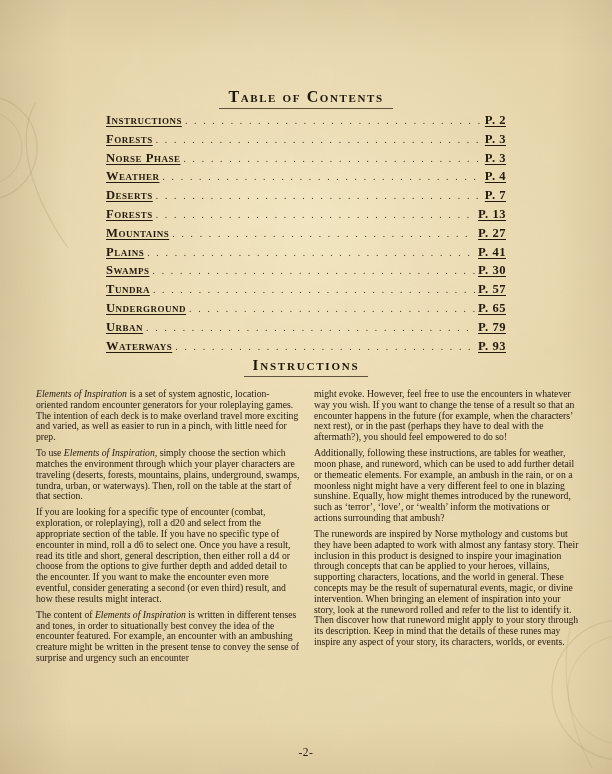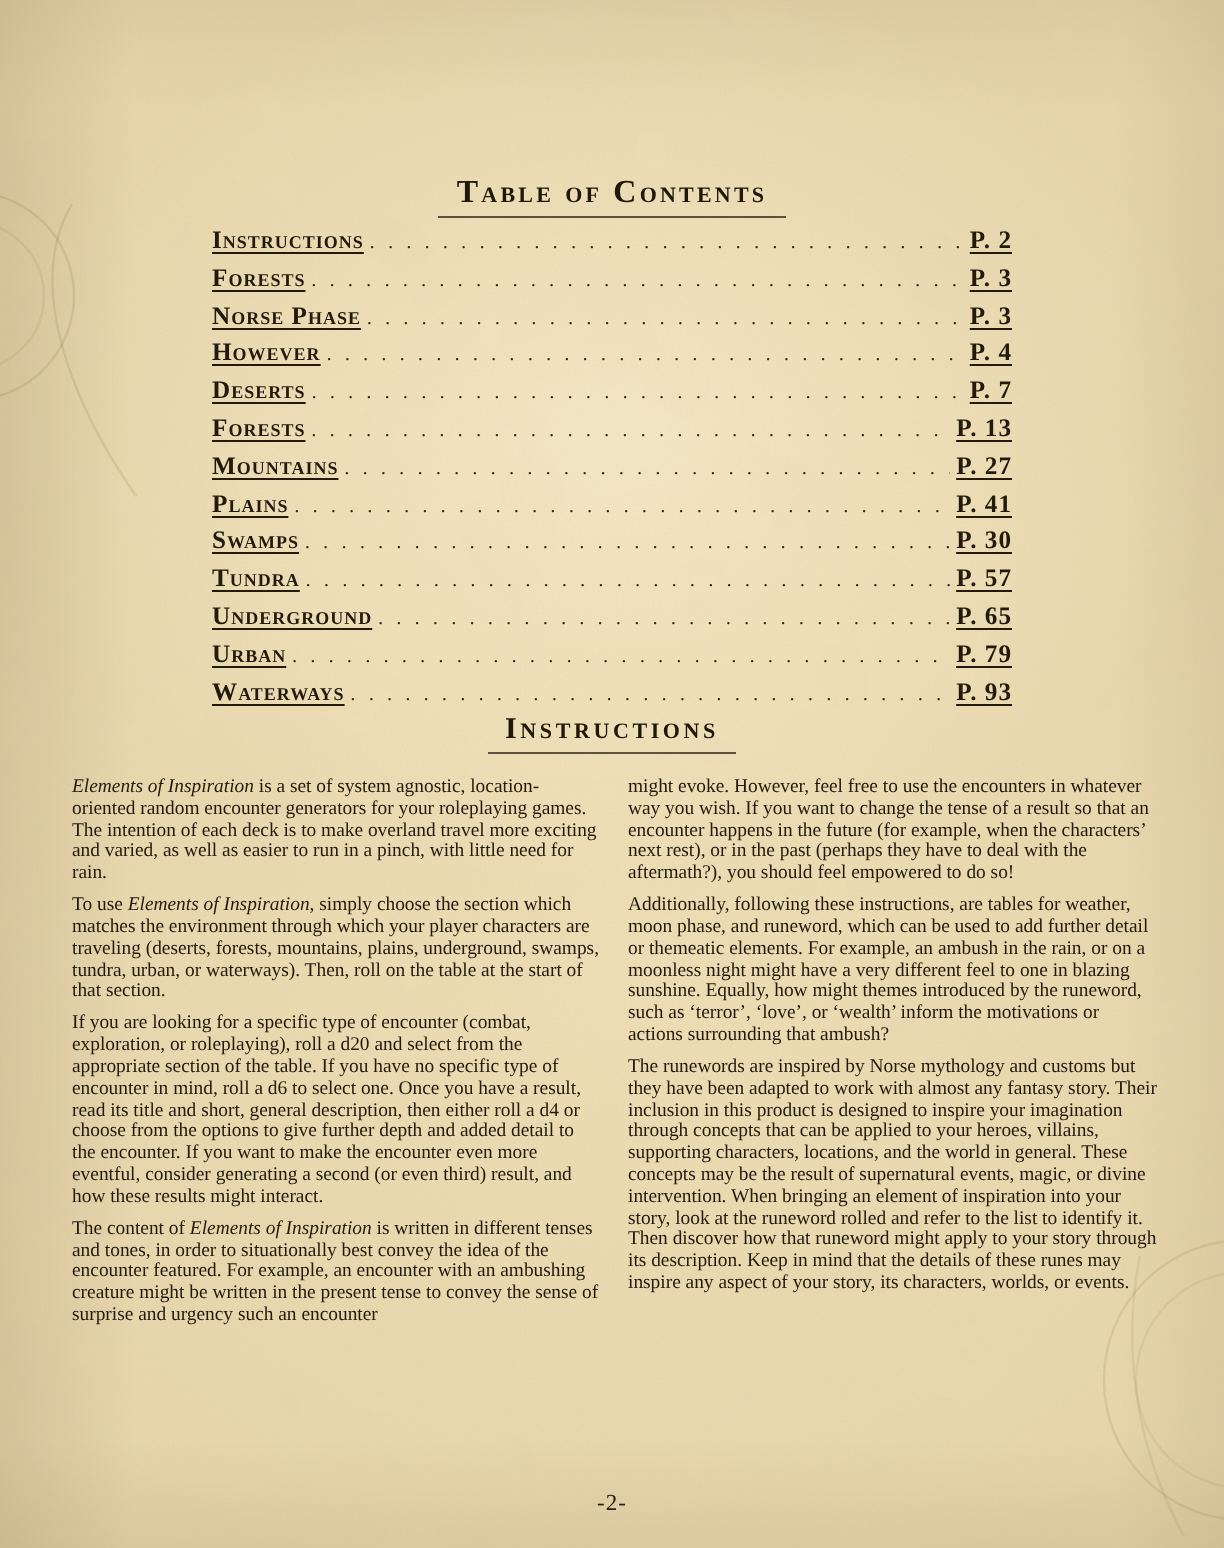--- a/index.html
+++ b/index.html
@@ -96,21 +96,21 @@
         <span class="toc-label">Forests</span>
         <span class="toc-leader">. . . . . . . . . . . . . . . . . . . . . . . . . . . . . . . . . . . . . . . . . . . . . . . . . . . . . . . . . . . . . . . . . . . . . . . . . . . . . . . . . . . . . . . . . . . . . . . . . . . . . . . . . . . . . . . . . . . . . . . . . . . . . . . . . . </span>
         <span class="toc-page">P. 3</span>
       </div>
       <div class="toc-row">
         <span class="toc-label">Norse Phase</span>
         <span class="toc-leader">. . . . . . . . . . . . . . . . . . . . . . . . . . . . . . . . . . . . . . . . . . . . . . . . . . . . . . . . . . . . . . . . . . . . . . . . . . . . . . . . . . . . . . . . . . . . . . . . . . . . . . . . . . . . . . . . . . . . . . . . . . . . . . . . . . </span>
         <span class="toc-page">P. 3</span>
       </div>
       <div class="toc-row">
-        <span class="toc-label">However</span>
+        <span class="toc-label">Weather</span>
         <span class="toc-leader">. . . . . . . . . . . . . . . . . . . . . . . . . . . . . . . . . . . . . . . . . . . . . . . . . . . . . . . . . . . . . . . . . . . . . . . . . . . . . . . . . . . . . . . . . . . . . . . . . . . . . . . . . . . . . . . . . . . . . . . . . . . . . . . . . . </span>
         <span class="toc-page">P. 4</span>
       </div>
       <div class="toc-row">
         <span class="toc-label">Deserts</span>
         <span class="toc-leader">. . . . . . . . . . . . . . . . . . . . . . . . . . . . . . . . . . . . . . . . . . . . . . . . . . . . . . . . . . . . . . . . . . . . . . . . . . . . . . . . . . . . . . . . . . . . . . . . . . . . . . . . . . . . . . . . . . . . . . . . . . . . . . . . . . </span>
         <span class="toc-page">P. 7</span>
       </div>
       <div class="toc-row">
         <span class="toc-label">Forests</span>
@@ -151,21 +151,21 @@
         <span class="toc-label">Waterways</span>
         <span class="toc-leader">. . . . . . . . . . . . . . . . . . . . . . . . . . . . . . . . . . . . . . . . . . . . . . . . . . . . . . . . . . . . . . . . . . . . . . . . . . . . . . . . . . . . . . . . . . . . . . . . . . . . . . . . . . . . . . . . . . . . . . . . . . . . . . . . . . </span>
         <span class="toc-page">P. 93</span>
       </div>
     </nav>
 
   <h2 class="ins-title"><span class="rule-under">Instructions</span></h2>
 
   <div class="columns">
     <div class="col" id="col-left">
-        <p><span class="it">Elements of Inspiration</span><span> is a set of system agnostic, location-oriented random encounter generators for your roleplaying games. The intention of each deck is to make overland travel more exciting and varied, as well as easier to run in a pinch, with little need for rain.</span></p>
+        <p><span class="it">Elements of Inspiration</span><span> is a set of system agnostic, location-oriented random encounter generators for your roleplaying games. The intention of each deck is to make overland travel more exciting and varied, as well as easier to run in a pinch, with little need for prep.</span></p>
         <p><span>To use </span><span class="it">Elements of Inspiration</span><span>, simply choose the section which matches the environment through which your player characters are traveling (deserts, forests, mountains, plains, underground, swamps, tundra, urban, or waterways). Then, roll on the table at the start of that section.</span></p>
         <p><span>If you are looking for a specific type of encounter (combat, exploration, or roleplaying), roll a d20 and select from the appropriate section of the table. If you have no specific type of encounter in mind, roll a d6 to select one. Once you have a result, read its title and short, general description, then either roll a d4 or choose from the options to give further depth and added detail to the encounter. If you want to make the encounter even more eventful, consider generating a second (or even third) result, and how these results might interact.</span></p>
         <p><span>The content of </span><span class="it">Elements of Inspiration</span><span> is written in different tenses and tones, in order to situationally best convey the idea of the encounter featured. For example, an encounter with an ambushing creature might be written in the present tense to convey the sense of surprise and urgency such an encounter</span></p>
       </div>
     <div class="col" id="col-right">
         <p><span>might evoke. However, feel free to use the encounters in whatever way you wish. If you want to change the tense of a result so that an encounter happens in the future (for example, when the characters’ next rest), or in the past (perhaps they have to deal with the aftermath?), you should feel empowered to do so!</span></p>
         <p><span>Additionally, following these instructions, are tables for </span><span class="lk">weather,</span><span> </span><span class="lk">moon phase,</span><span> and </span><span class="lk">runeword,</span><span> which can be used to add further detail or themeatic elements. For example, an ambush in the rain, or on a moonless night might have a very different feel to one in blazing sunshine. Equally, how might themes introduced by the runeword, such as ‘terror’, ‘love’, or ‘wealth’ inform the motivations or actions surrounding that ambush?</span></p>
         <p><span>The runewords are inspired by Norse mythology and customs but they have been adapted to work with almost any fantasy story. Their inclusion in this product is designed to inspire your imagination through concepts that can be applied to your heroes, villains, supporting characters, locations, and the world in general. These concepts may be the result of supernatural events, magic, or divine intervention. When bringing an element of inspiration into your story, look at the runeword rolled and refer to the list to identify it. Then discover how that runeword might apply to your story through its description. Keep in mind that the details of these runes may inspire any aspect of your story, its characters, worlds, or events.</span></p>
       </div>
   </div>

